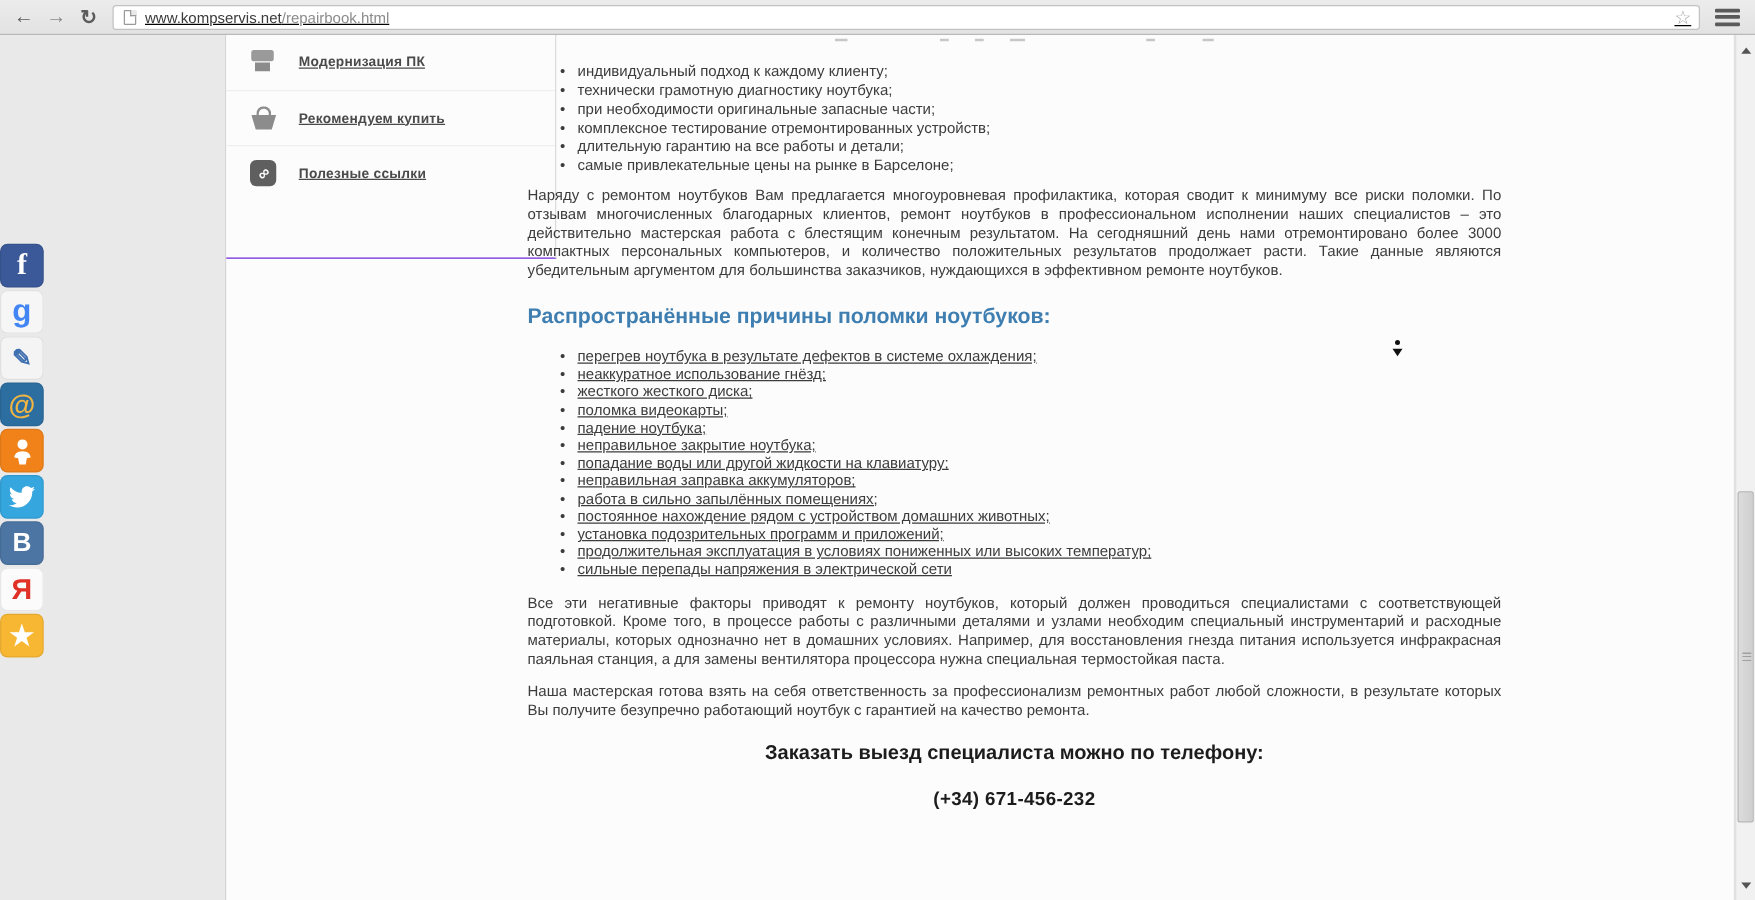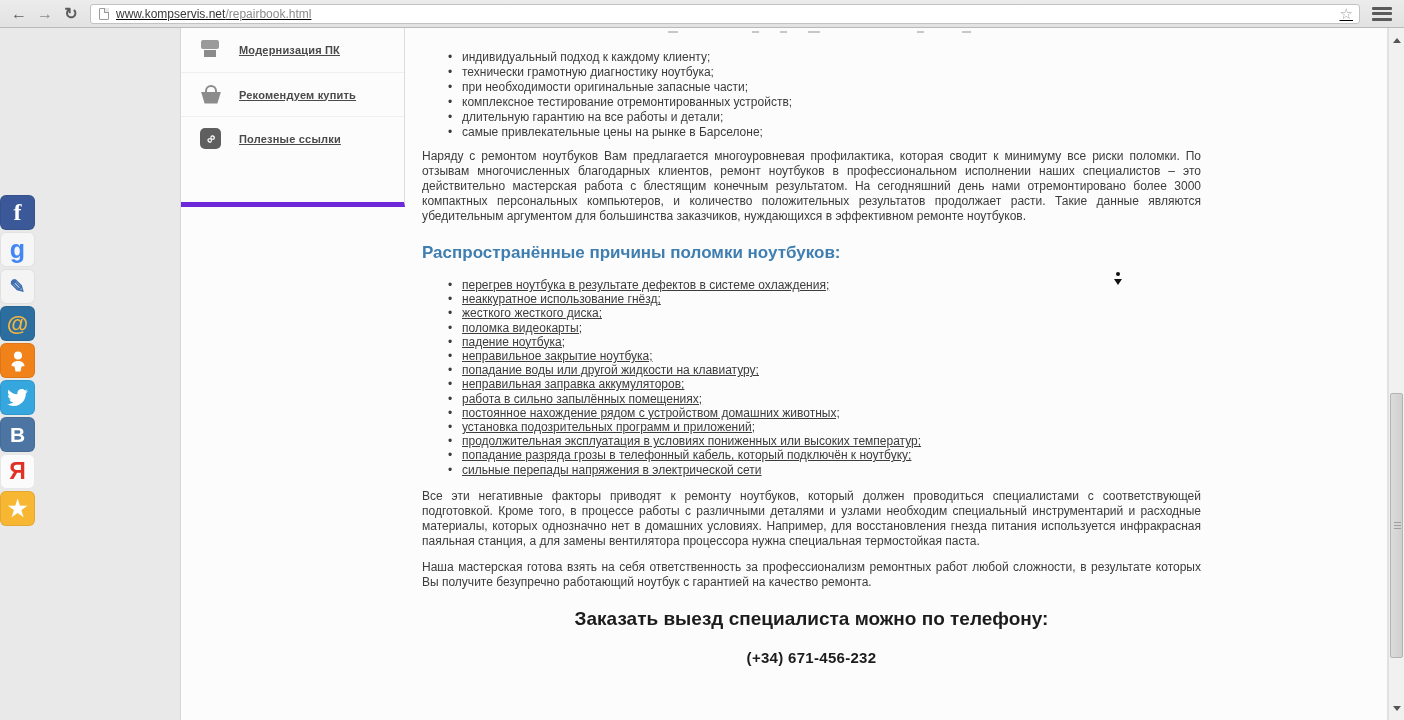--- a/index.html
+++ b/index.html
@@ -29,22 +29,22 @@
   .menu-btn div { height:3px; background:#5a5a5a; border-radius:1px; }
 
   
   .page { position:absolute; left:0; top:28px; width:1404px; height:692px; background:#e9e9e9; }
 
   
   .content-area { position:absolute; left:180px; top:0; width:1208px; height:692px;
     background:#fcfcfc; border-left:1px solid #d6d6d6; border-right:1px solid #e2e2e2; }
 
   
-  .sidebar { position:absolute; left:0; top:0; width:224px; height:179px; background:#fcfcfc;
-    border-right:1px solid #dcdcdc; border-bottom:5px solid #6d28d9;text-align:center; }
+  .sidebar { position:absolute; left:0; top:0; width:264px; height:179px; background:#fcfcfc;
+    border-right:1px solid #dcdcdc; border-bottom:1px solid #6d28d9;text-align:center; }
   .side-item { height:44px; display:flex; align-items:center; padding-left:18px;
     border-top:1px solid #efefef; cursor:pointer; }
   .side-item:first-child { border-top:none; }
   .side-ico { width:26px; height:24px; margin-right:14px; position:relative; flex:none; }
   .side-label { font-size:11px; font-weight:bold; color:#4a4a4a;
     text-decoration:underline; letter-spacing:.2px; }
 
   
   .ico-upgrade .a { position:absolute; left:2px; top:2px; width:18px; height:9px; background:#9a9a9a; border-radius:2px; }
   .ico-upgrade .b { position:absolute; left:5px; top:12px; width:12px; height:7px; background:#8b8b8b; }
@@ -80,21 +80,21 @@
   .cut-line i { position:absolute; top:3px; height:2px; background:#c7c7c7; }
   ul.blist { list-style:none; margin-top:14px; padding-left:26px; }
   ul.blist li { font-size:12px; line-height:15px; padding-left:14px; position:relative; }
   ul.blist li:before { content:"•"; position:absolute; left:0; top:0; color:#3c3c3c; }
   ul.blist.tight { margin-top:16px;text-decoration:underline; }
   ul.blist.tight li { line-height:14.2px; }
   p.body { font-size:12px; line-height:15px; text-align:justify; margin-top:9px; }
   p.body.p2 { margin-top:12px; }
   p.body.p3 { margin-top:11px; }
   h2.section { margin-top:20px; font-size:17px; line-height:18px; font-weight:bold; color:#3e7eb0; }
-  .center-bold { margin-top:18px; text-align:center; font-size:19px; font-weight:bold; color:#1c1c1c; }
+  .center-bold { margin-top:18px; text-align:center; font-size:16px; font-weight:bold; color:#1c1c1c; }
   .phone { margin-top:19px; font-size:15px; letter-spacing:.3px; }
 
   
   .scroll-mark { position:absolute; left:1112px; top:242px; width:12px; height:18px; }
   .scroll-mark .dot { position:absolute; left:4px; top:2px; width:4px; height:4px; background:#111; border-radius:50%; }
   .scroll-mark .tri { position:absolute; left:2px; top:9px; width:0; height:0;
     border-left:4px solid transparent; border-right:4px solid transparent; border-top:6px solid #111; }
 
   
   .scrollbar { position:absolute; right:0; top:0; width:16px; height:692px; background:#f1f1f1;
@@ -187,21 +187,20 @@
           <li>жесткого жесткого диска;</li>
           <li>поломка видеокарты;</li>
           <li>падение ноутбука;</li>
           <li>неправильное закрытие ноутбука;</li>
           <li>попадание воды или другой жидкости на клавиатуру;</li>
           <li>неправильная заправка аккумуляторов;</li>
           <li>работа в сильно запылённых помещениях;</li>
           <li>постоянное нахождение рядом с устройством домашних животных;</li>
           <li>установка подозрительных программ и приложений;</li>
           <li>продолжительная эксплуатация в условиях пониженных или высоких температур;</li>
-          <li>попадание разряда грозы в телефонный кабель, который подключён к ноутбуку;</li>
           <li>сильные перепады напряжения в электрической сети</li>
         </ul>
 
       <p class="body p2">Все эти негативные факторы приводят к ремонту ноутбуков, который должен проводиться специалистами с соответствующей подготовкой. Кроме того, в процессе работы с различными деталями и узлами необходим специальный инструментарий и расходные материалы, которых однозначно нет в домашних условиях. Например, для восстановления гнезда питания используется инфракрасная паяльная станция, а для замены вентилятора процессора нужна специальная термостойкая паста.</p>
 
       <p class="body p3">Наша мастерская готова взять на себя ответственность за профессионализм ремонтных работ любой сложности, в результате которых Вы получите безупречно работающий ноутбук с гарантией на качество ремонта.</p>
 
       <div class="center-bold">Заказать выезд специалиста можно по телефону:</div>
       <div class="center-bold phone">(+34) 671-456-232</div>
     </div>

